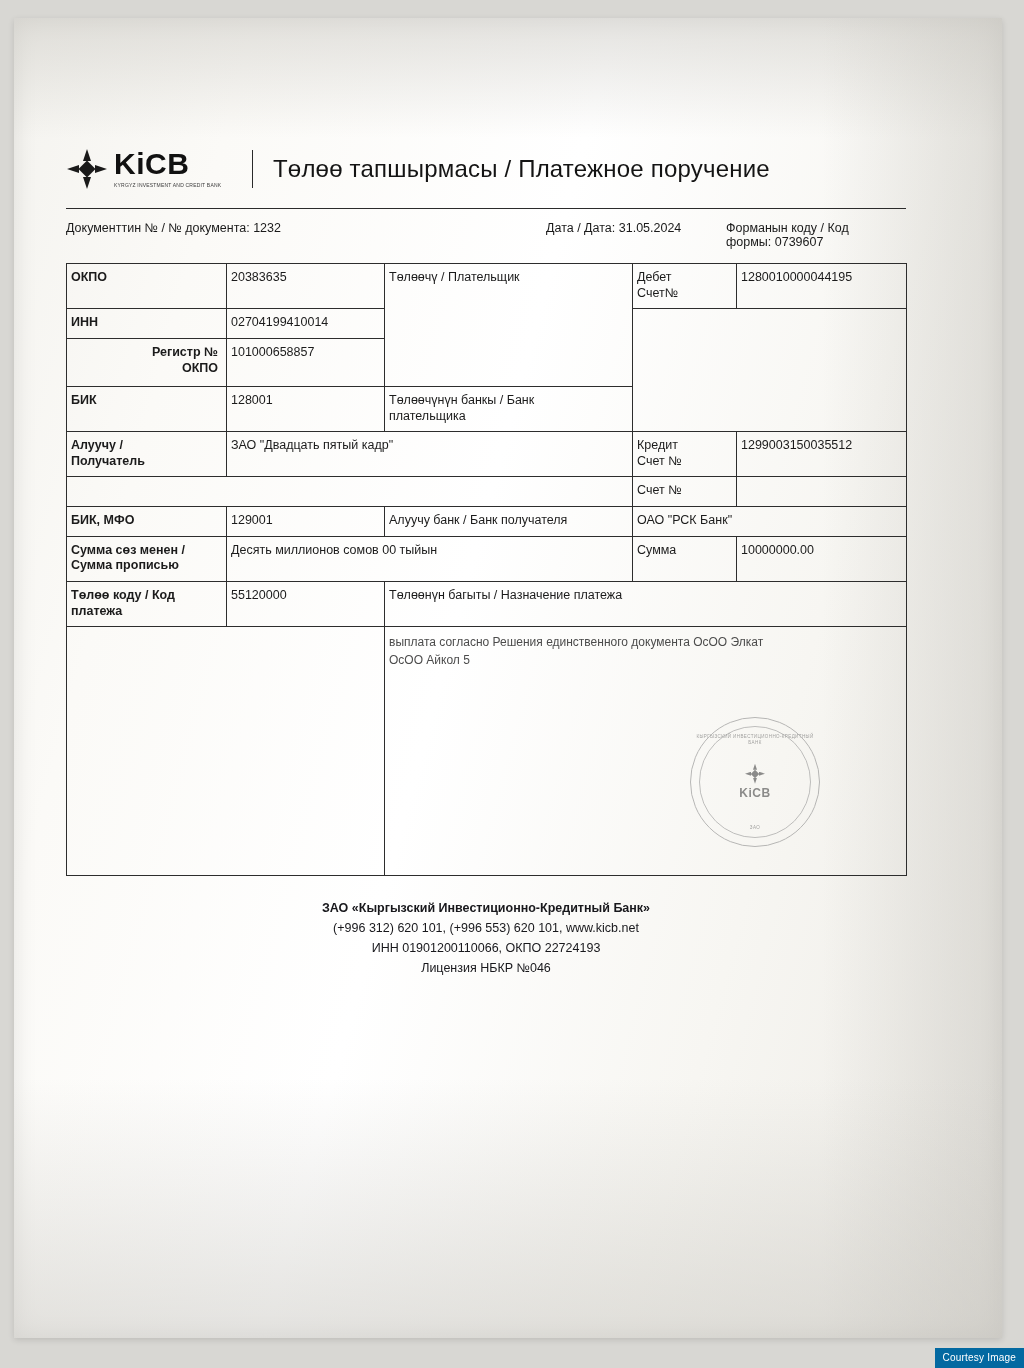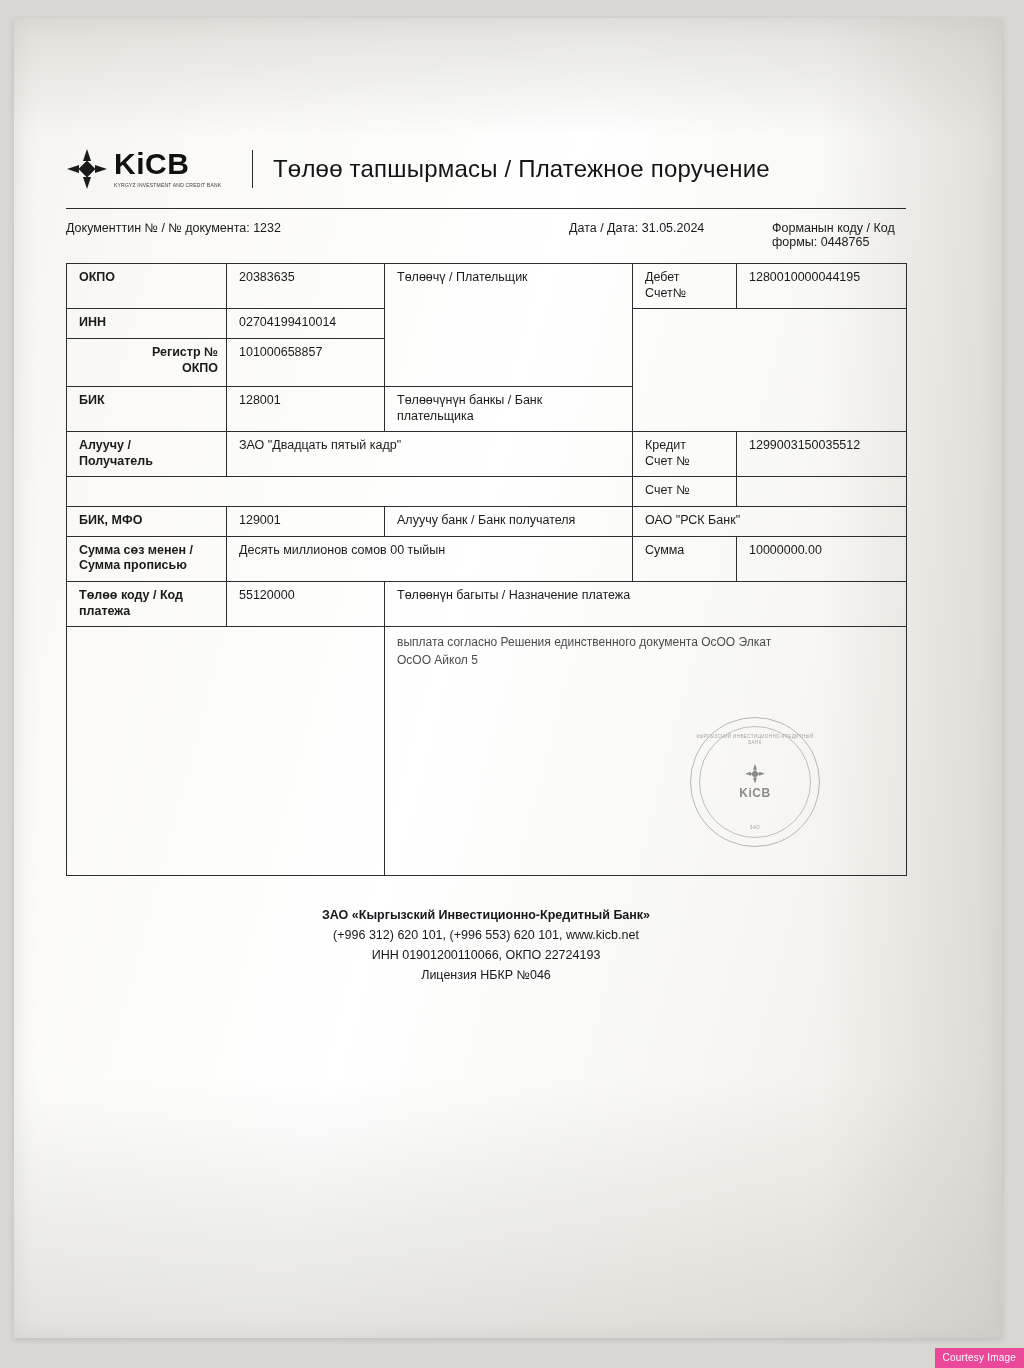--- a/index.html
+++ b/index.html
@@ -116,37 +116,36 @@
     margin-top: 4px;
   }
 
   
   .meta {
     display: flex;
     font-size: 12.5px;
     margin-top: 12px;
     margin-bottom: 14px;
     color: #1a1a1a;
-    gap: 23px;
   }
   .meta-left { width: 480px; }
   .meta-mid { width: 180px; }
   .meta-right { flex: 1; }
   .meta-right .l2 { display: block; }
 
   
   table.pp {
     border-collapse: collapse;
     width: 840px;
     table-layout: fixed;
     font-size: 12.5px;
   }
   table.pp td {
     border: 1px solid #2d2d2d;
-    padding: 6px 8px 7px 12px;
+    padding: 6px 8px 7px 4px;
     vertical-align: top;
     line-height: 1.25;
   }
   td.lbl { font-weight: bold; }
   .cell-sub { display: block; }
   .tall { height: 34px; text-align: right; }
 
   .purpose-box {
     height: 235px;
     position: relative;
@@ -207,34 +206,34 @@
     font-size: 4.5px;
     color: #6a6a6a;
     letter-spacing: 0.4px;
   }
   .stamp-arc-top { top: 16px; }
   .stamp-arc-bottom { bottom: 16px; }
 
   
   .footer {
     text-align: center;
-    margin-top: 29px;
+    margin-top: 22px;
     font-size: 12.5px;
     color: #18181c;
     line-height: 1.6;
   }
   .footer .f1 { font-weight: bold; }
   .footer .f2 { font-weight: bold; }
 
   
   .courtesy {
     position: absolute;
     right: 0;
     bottom: 0;
-    background: #ec4899;
+    background: #0369a1;
     color: #fff;
     font-size: 10px;
     padding: 4px 8px 5px 8px;
     letter-spacing: 0.2px;
   }
 </style>
 </head>
 <body>
 
 <div class="paper">
@@ -269,21 +268,21 @@
         <span>1232</span>
       </div>
       <div class="meta-mid">
         <span>Дата / Дата:</span>
         <span>31.05.2024</span>
       </div>
       <div class="meta-right">
         <span>Форманын коду / Код</span>
         <span class="l2">
           <span>формы:</span>
-          <span>0448765</span>
+          <span>0739607</span>
         </span>
       </div>
     </div>
 
     <table class="pp">
       <colgroup>
         <col style="width:160px">
         <col style="width:158px">
         <col style="width:248px">
         <col style="width:104px">

